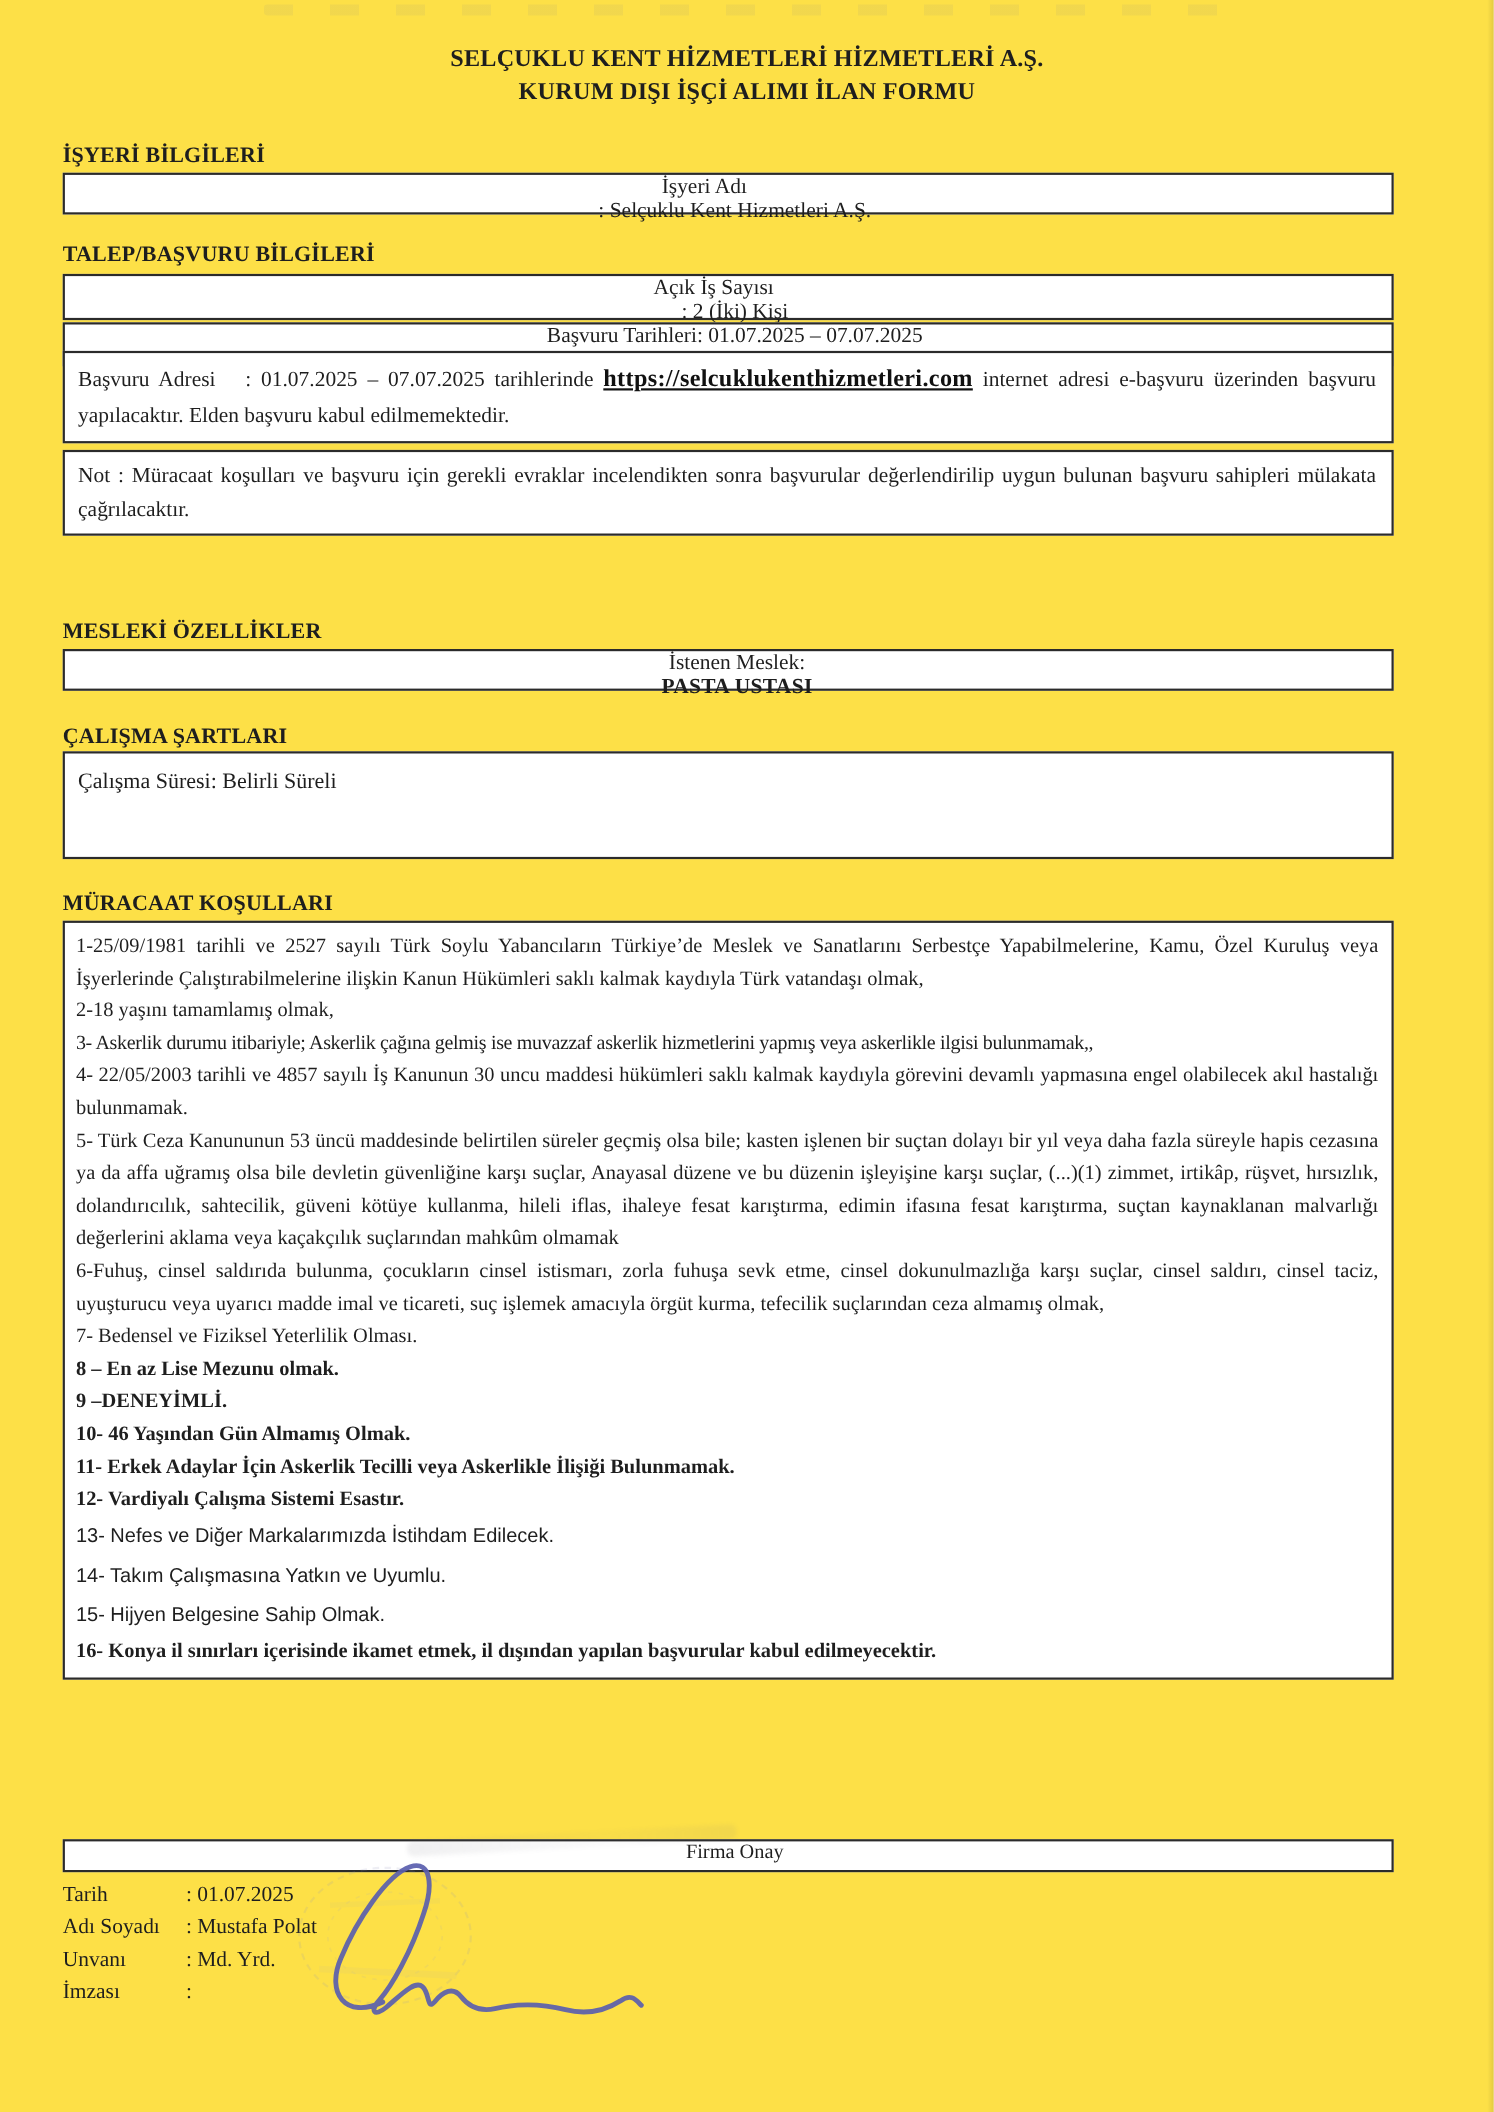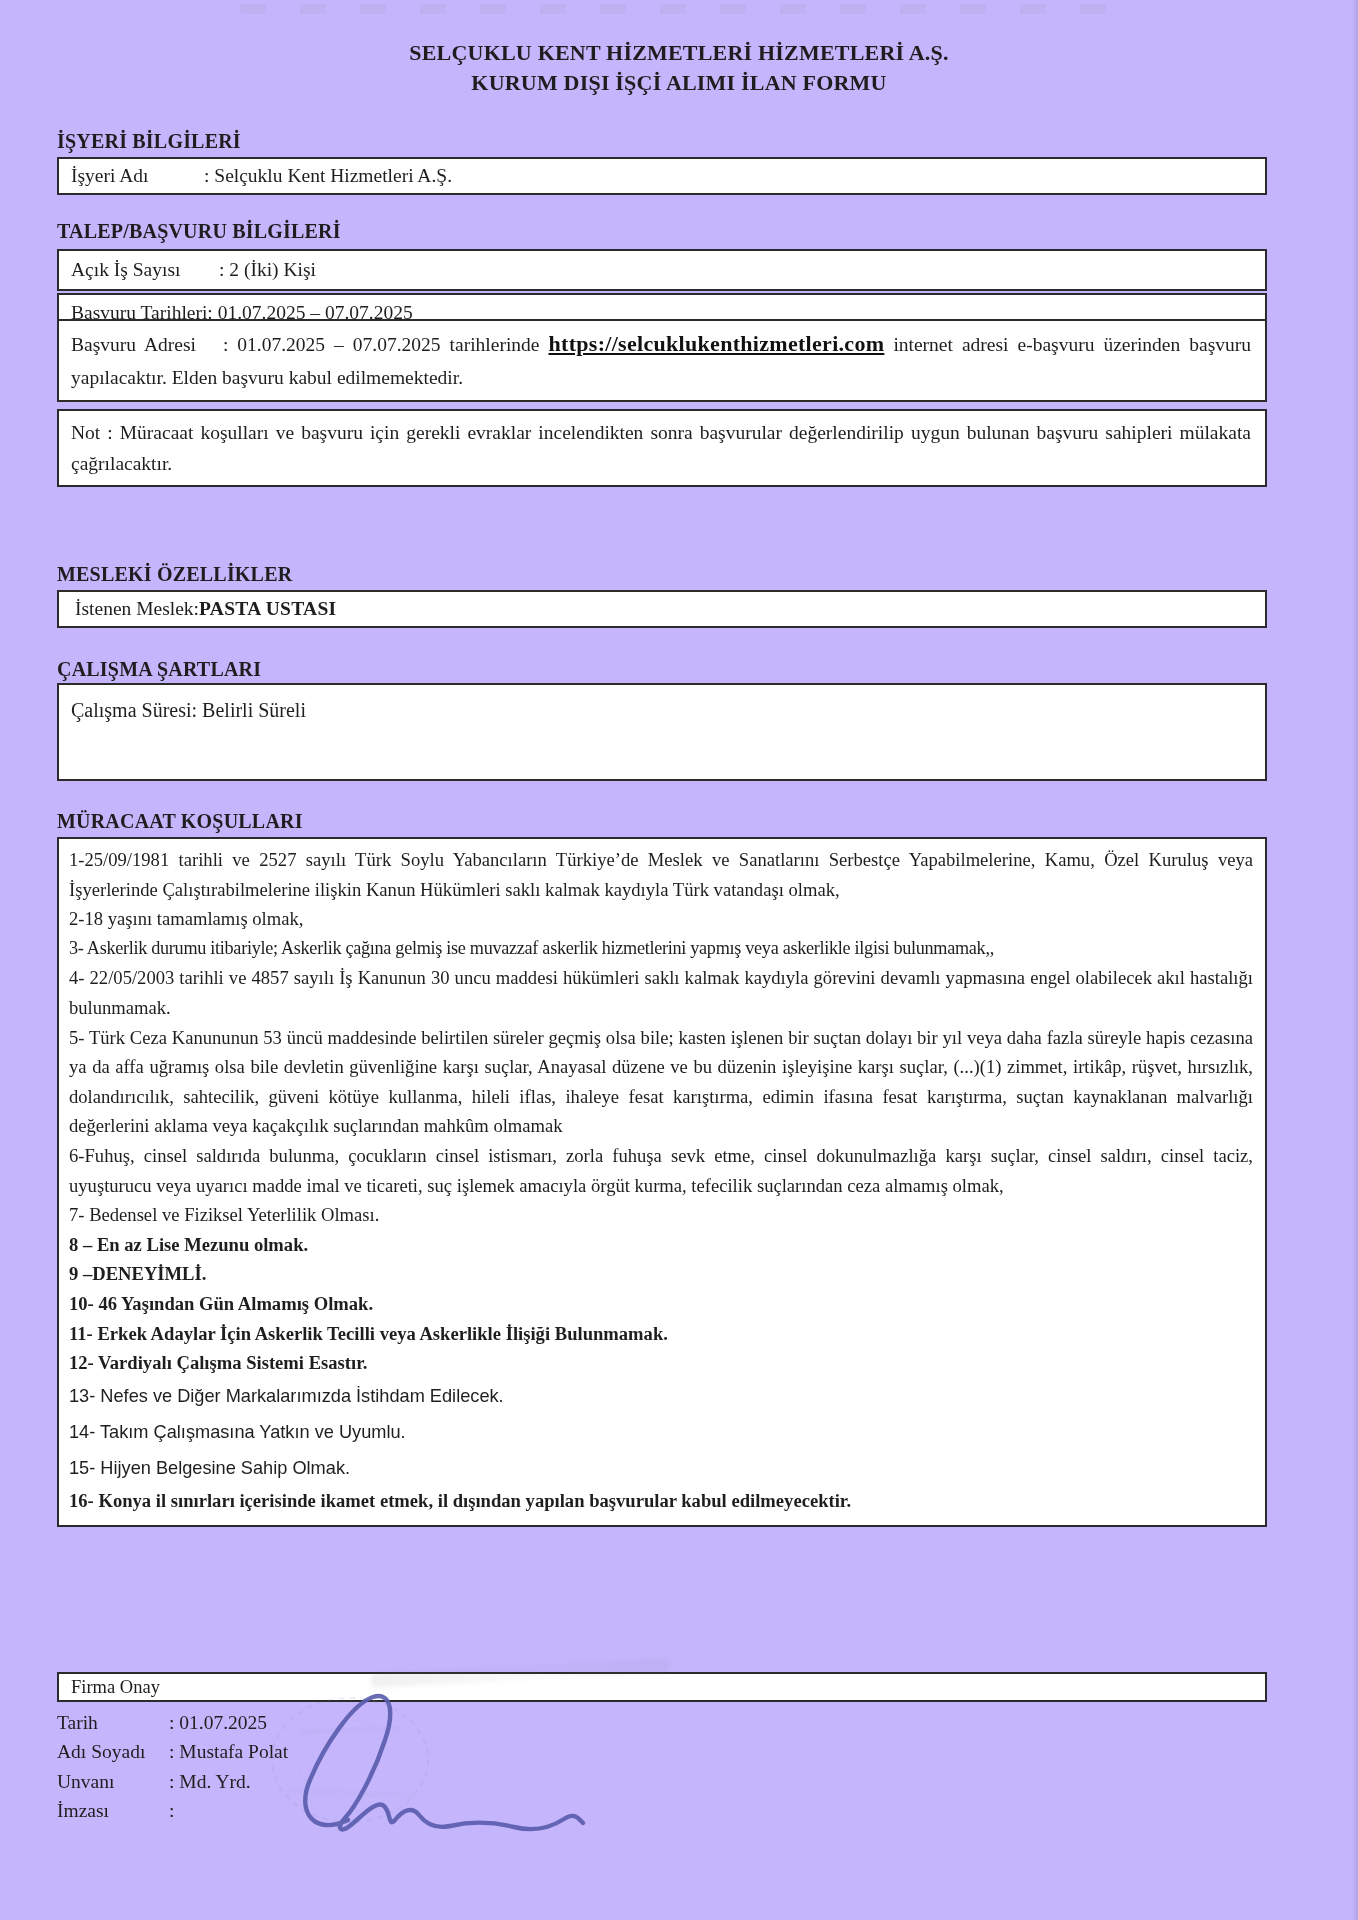--- a/index.html
+++ b/index.html
@@ -1,21 +1,21 @@
 <!DOCTYPE html>
 <html lang="tr"><head>
 <meta charset="utf-8">
 <style>
   html, body { margin: 0; padding: 0; background: #e8e8e8; }
   .page {
     position: relative;
     width: 1358px;
     height: 1920px;
     margin: 0 auto;
-    background: #c4b5fd;
+    background: #fde047;
     font-family: "Liberation Serif", "DejaVu Serif", serif;
     color: #1e1e1e;
     overflow: hidden;
   }
   
   .scan-top {
     position: absolute; top: 4px; left: 240px; width: 900px; height: 10px;
     background: repeating-linear-gradient(90deg, #888 0 26px, transparent 26px 60px);
     opacity: 0.10; border-radius: 3px;
   }
@@ -28,20 +28,21 @@
   .content-left { left: 57px; width: 1210px; }
 
   .doc-title { text-align: center; font-weight: bold; font-size: 22px; letter-spacing: 0.2px; width: 100%; }
 
   .sec-header { font-weight: bold; font-size: 20px; letter-spacing: 0.2px; }
 
   .box {
     border: 2px solid #2b2b2b;
     box-sizing: border-box;
     background: #fff;
+    flex-direction: column;
   }
   .row-line { display: flex; align-items: center; padding-left: 12px; font-size: 19.5px; }
   .lbl { flex: 0 0 auto; }
   .lbl-gap-isyeri { width: 133px; }
   .lbl-gap-acik { width: 148px; }
 
   .para { padding: 6px 14px 6px 12px; font-size: 19.5px; line-height: 33px; }
   .just { text-align: justify; }
 
   .url-link {

